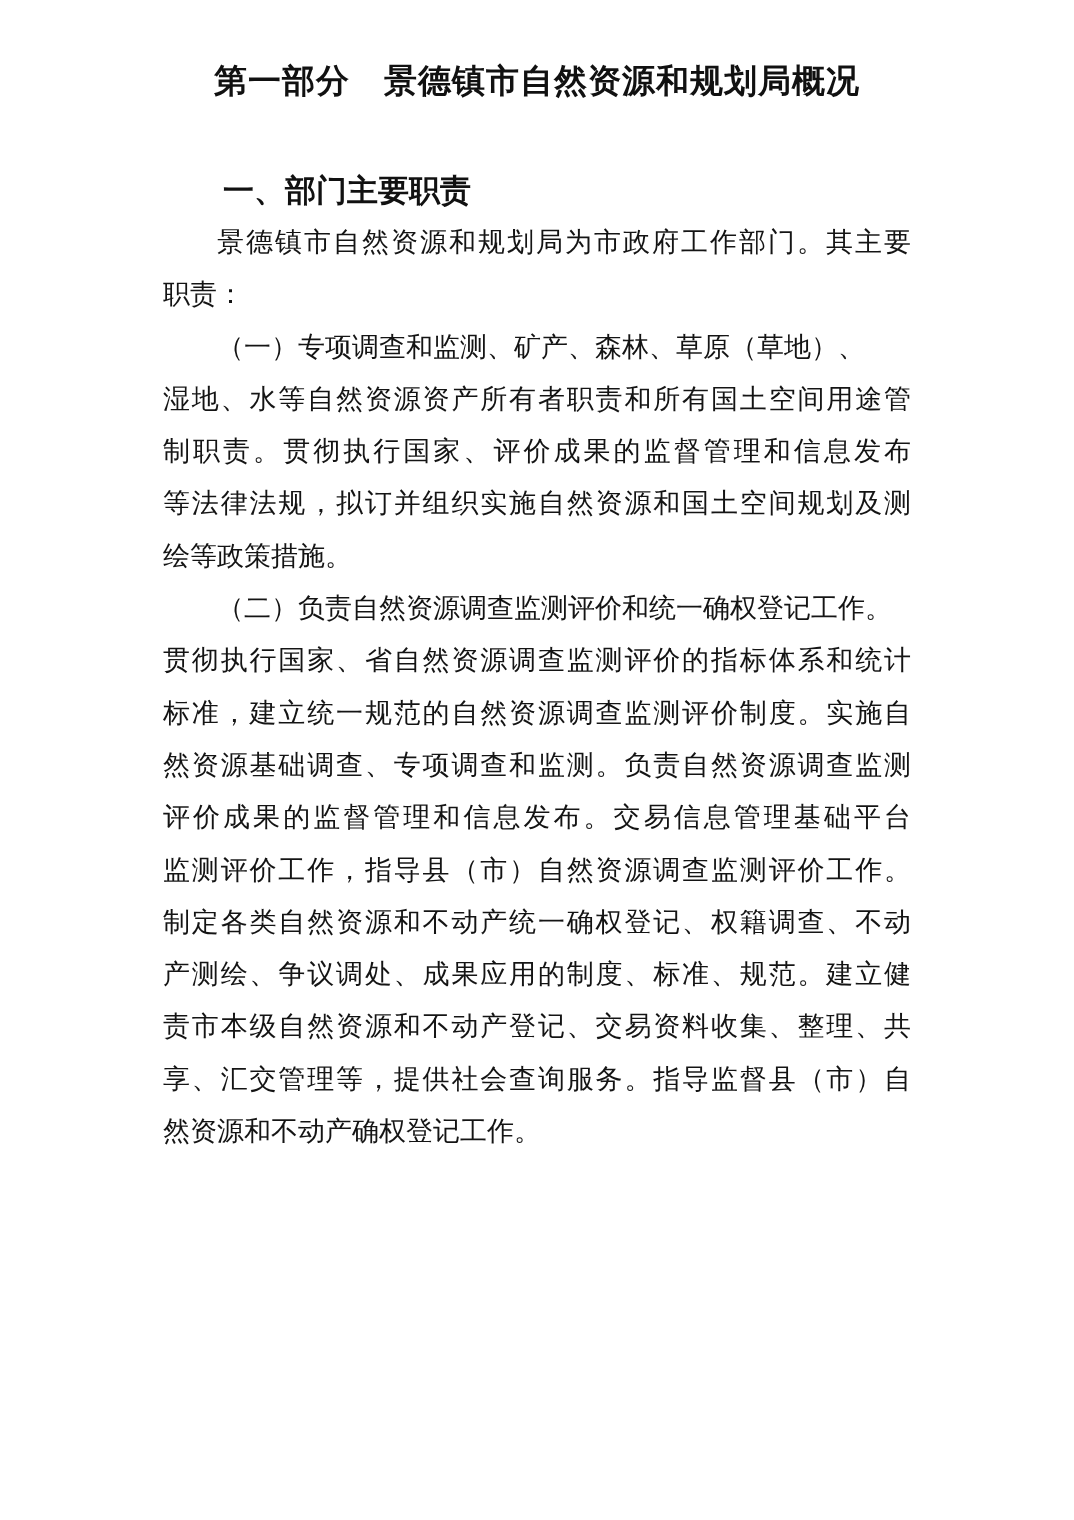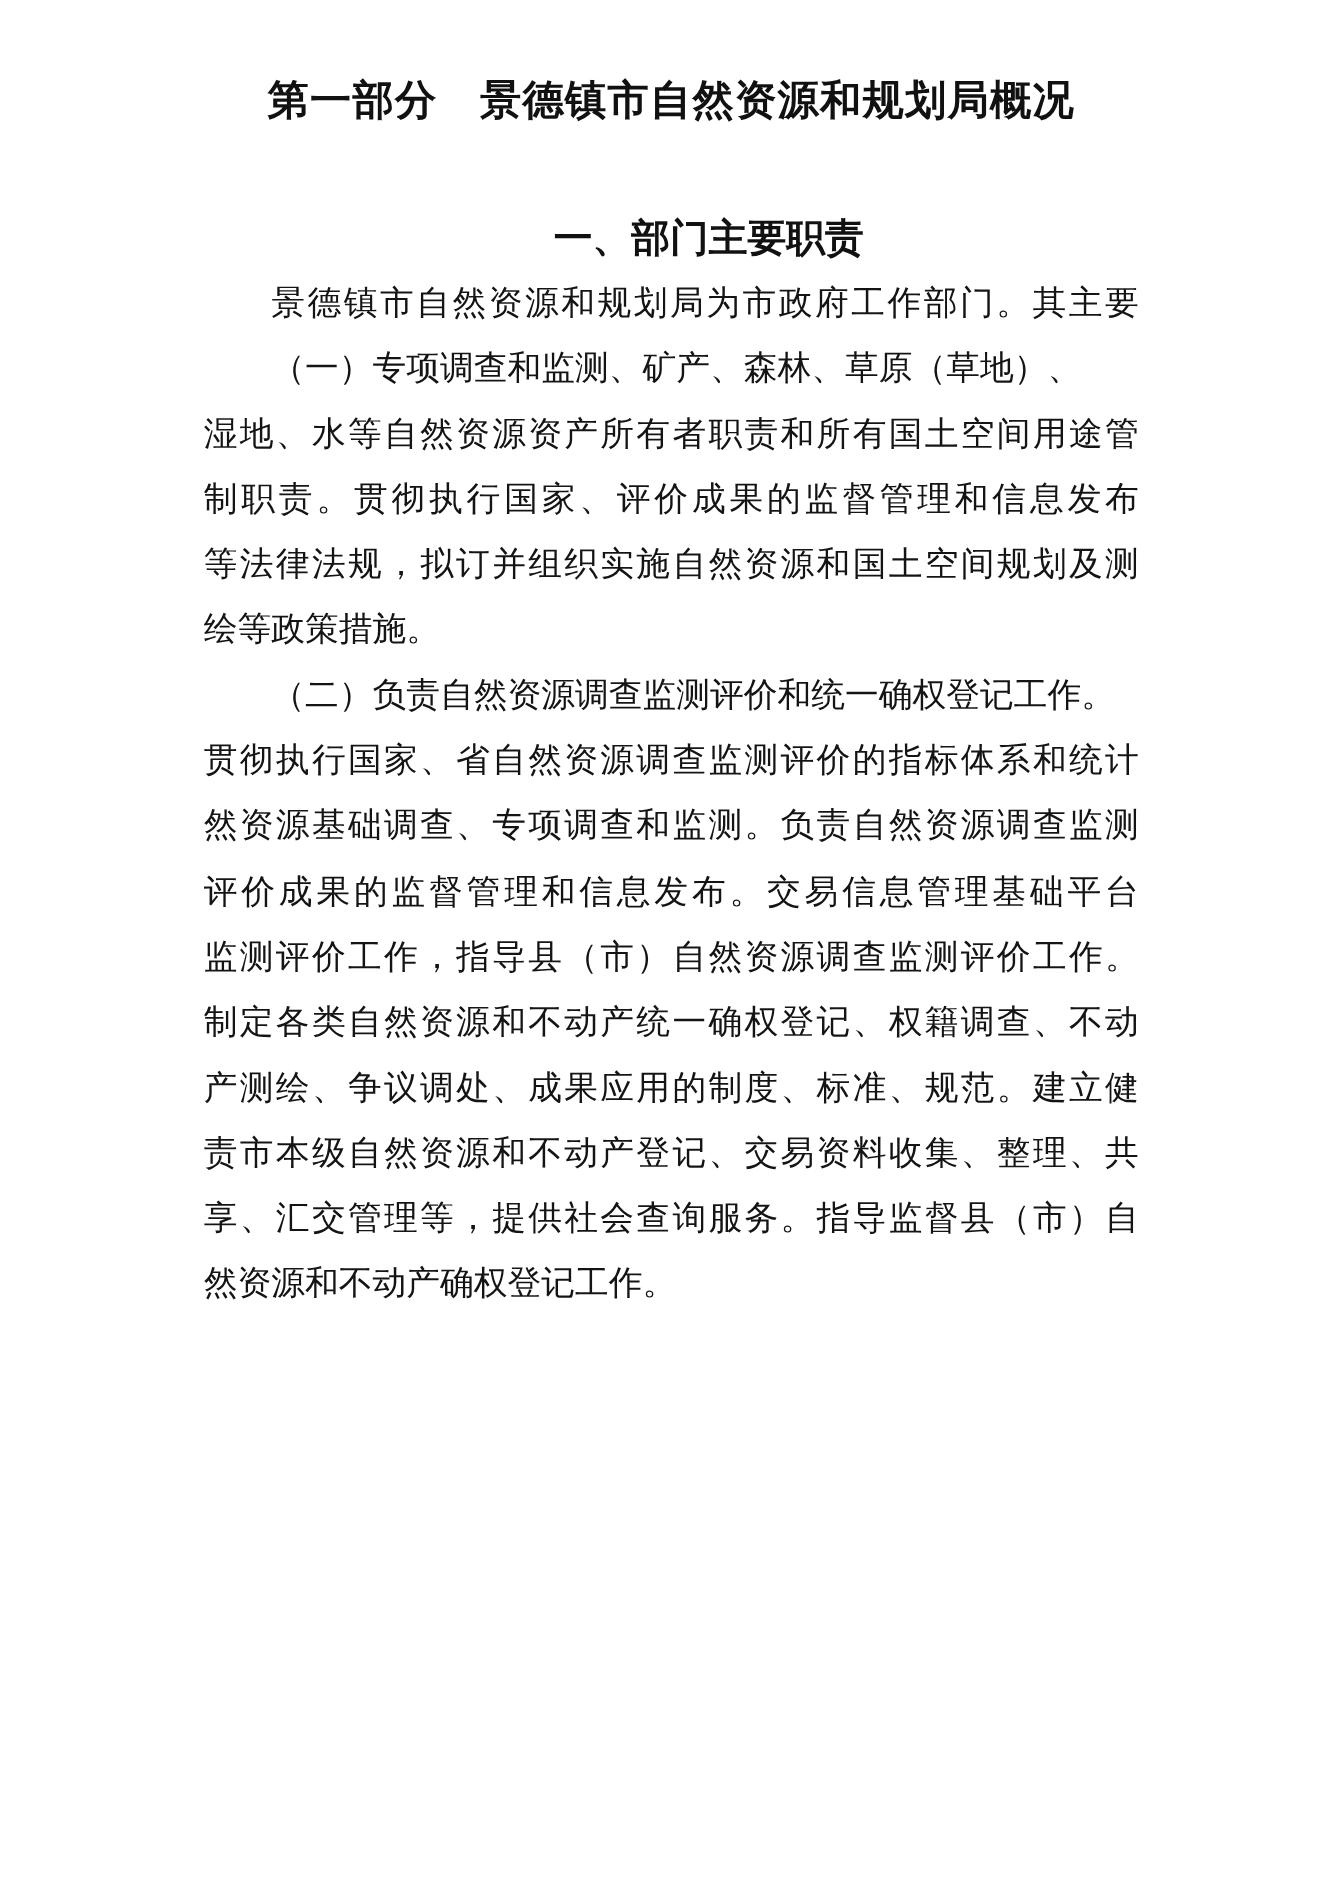--- a/index.html
+++ b/index.html
@@ -31,21 +31,20 @@
     letter-spacing: 1px;
     color: #111111;
   }
   .section-heading {
     margin: 72px 0 0 60px;
     font-family: "Liberation Sans", "DejaVu Sans", sans-serif;
     font-weight: bold;
     font-size: 31px;
     line-height: 36px;
     color: #111111;
-    text-align: center;
   }
   .doc-body {
     margin-top: 7px;
     width: 748px;
     font-family: "Liberation Serif", "DejaVu Serif", serif;
     font-size: 27px;
     color: #141414;
   }
   .line {
     line-height: 52.3px;
@@ -63,27 +62,29 @@
 </head>
 <body>
 
 <div class="page">
   <h1 class="doc-title">第一部分　景德镇市自然资源和规划局概况</h1>
 
   <h2 class="section-heading">一、部门主要职责</h2>
 
   <div class="doc-body">
       <div class="line indent fill">景德镇市自然资源和规划局为市政府工作部门。其主要</div>
+      <div class="line">职责：</div>
       <div class="line indent">（一）专项调查和监测、矿产、森林、草原（草地）、</div>
       <div class="line fill">湿地、水等自然资源资产所有者职责和所有国土空间用途管</div>
       <div class="line fill">制职责。贯彻执行国家、评价成果的监督管理和信息发布</div>
       <div class="line fill">等法律法规，拟订并组织实施自然资源和国土空间规划及测</div>
       <div class="line">绘等政策措施。</div>
       <div class="line indent">（二）负责自然资源调查监测评价和统一确权登记工作。</div>
       <div class="line fill">贯彻执行国家、省自然资源调查监测评价的指标体系和统计</div>
+      <div class="line fill">标准，建立统一规范的自然资源调查监测评价制度。实施自</div>
       <div class="line fill">然资源基础调查、专项调查和监测。负责自然资源调查监测</div>
       <div class="line fill">评价成果的监督管理和信息发布。交易信息管理基础平台</div>
       <div class="line fill">监测评价工作，指导县（市）自然资源调查监测评价工作。</div>
       <div class="line fill">制定各类自然资源和不动产统一确权登记、权籍调查、不动</div>
       <div class="line fill">产测绘、争议调处、成果应用的制度、标准、规范。建立健</div>
       <div class="line fill">责市本级自然资源和不动产登记、交易资料收集、整理、共</div>
       <div class="line fill">享、汇交管理等，提供社会查询服务。指导监督县（市）自</div>
       <div class="line">然资源和不动产确权登记工作。</div>
     </div>
 </div>

